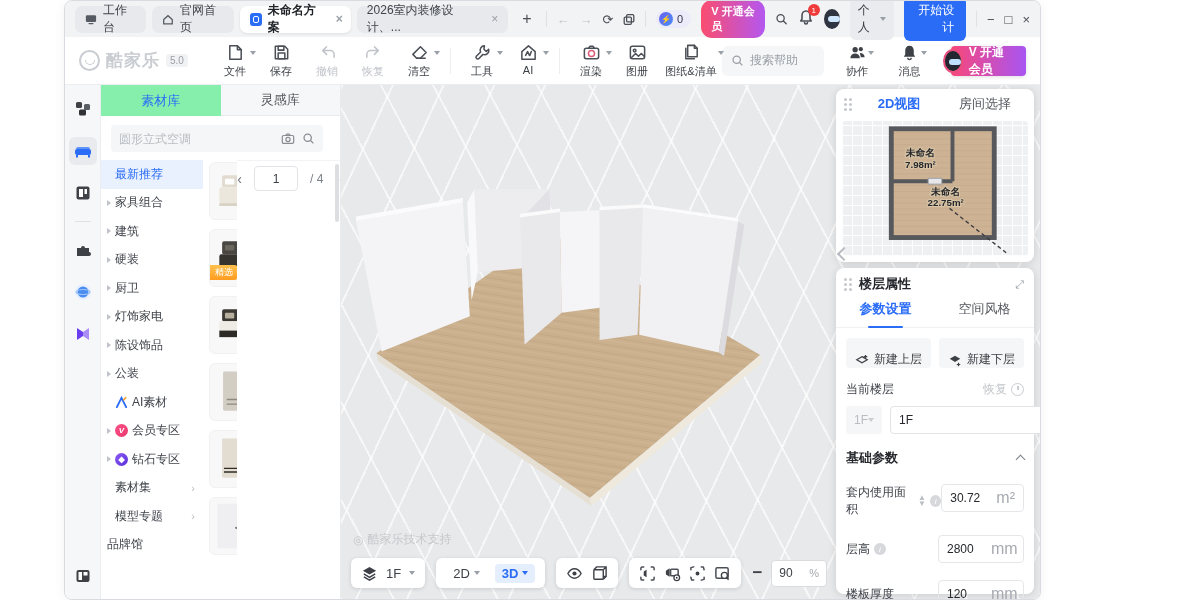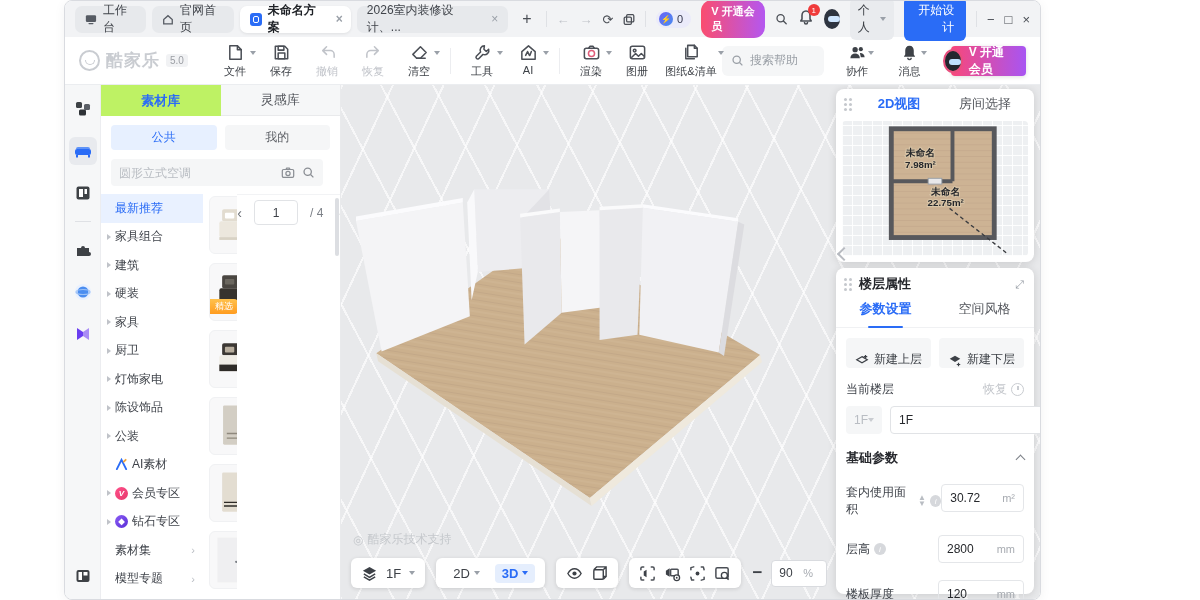--- a/index.html
+++ b/index.html
@@ -58,21 +58,21 @@
   .rail { width:36px; background:#f6f7f8; border-right:1px solid #ecedf0; display:flex; flex-direction:column; align-items:center; padding-top:10px; gap:14px; }
   .rail-item { width:28px; height:28px; border-radius:6px; display:flex; align-items:center; justify-content:center; }
   .rail-item.active { background:#e8eaee; }
   .rail-div { width:16px; height:1px; background:#dfe1e5; }
   .rail-bottom { margin-top:auto; margin-bottom:10px; }
 
   
   .library { width:240px; background:#fff; border-right:1px solid #e9eaec; display:flex; flex-direction:column; }
   .lib-tabs { display:flex; height:31px; flex:none; }
   .lib-tab { flex:1; display:flex; align-items:center; justify-content:center; font-size:13px; color:#53565c; background:#f6f7f8; border-bottom:1px solid #e9eaec; }
-  .lib-tab.active { background:#bef264; color:#2a6cf6; font-weight:bold; border-bottom:none; }
+  .lib-tab.active { background:#86efac; color:#2a6cf6; font-weight:normal; border-bottom:none; }
   .scope { display:flex; gap:8px; margin:9px 10px 0; flex:none; }
   .scope-btn { flex:1; height:25px; border-radius:4px; background:#f5f6f7; color:#5a5d63; font-size:12px; display:flex; align-items:center; justify-content:center; }
   .scope-btn.active { background:#e7f0ff; color:#2a6cf6; }
   .searchrow { display:flex; align-items:center; gap:7px; margin:9px 10px 0; flex:none; }
   .searchbox { flex:1; height:27px; background:#f5f6f7; border-radius:4px; display:flex; align-items:center; padding:0 8px; gap:7px; }
   .searchbox input { flex:1; border:none; background:transparent; outline:none; font-size:12px; color:#3d4147; min-width:0; font-family:inherit; }
   .searchbox input::placeholder { color:#b9bdc3; }
   .lib-body { flex:1; display:flex; margin-top:8px; overflow:hidden; }
   .cats { width:102px; font-size:12px; color:#3f434a; overflow:hidden; }
   .cat { height:28.5px; display:flex; align-items:center; padding-left:6px; gap:4px; white-space:nowrap; }
@@ -102,21 +102,21 @@
   .room-svg { position:absolute; inset:0; }
   .watermark { position:absolute; left:12px; bottom:52px; font-size:12px; color:#c5c8cc; display:flex; gap:4px; align-items:center; }
 
   .bbar { position:absolute; left:10px; right:216px; bottom:12px; display:flex; align-items:center; gap:11px; }
   .pill { background:#fff; border-radius:6px; box-shadow:0 1px 4px rgba(0,0,0,.13); height:30px; display:flex; align-items:center; gap:8px; padding:0 10px; font-size:13px; color:#3d4147; }
   .pill svg { width:17px; height:17px; }
   .mode { display:flex; align-items:center; gap:4px; padding:2px 7px; border-radius:4px; }
   .mode.active { background:#e5eefd; color:#2a6cf6; font-weight:bold; }
   .mode.active .caret { border-top-color:#2a6cf6; }
   .zoomgrp { margin-left:auto; display:flex; align-items:center; gap:9px; }
-  .zoombox { width:56px; height:27px; background:#fff; border:1px solid #d9dbdf; border-radius:4px; display:flex; align-items:center; padding:0 7px; }
+  .zoombox { width:56px; height:27px; background:#fff; border:1px solid #d9dbdf; border-radius:4px; display:flex; align-items:center; padding:0 7px; gap:6px; }
   .zoombox input { width:24px; border:none; outline:none; font-size:12px; color:#3d4147; background:transparent; font-family:inherit; }
   .zoombox .unit { color:#a7abb1; font-size:11px; }
   .zbtn { font-size:17px; color:#3d4147; font-weight:bold; }
 
   
   .fpanel { position:absolute; right:6px; width:198px; background:#fff; border-radius:8px; box-shadow:0 1px 8px rgba(0,0,0,.13); }
   .view-panel { top:4px; height:173px; }
   .vp-head { height:30px; display:flex; align-items:center; padding:0 10px 0 8px; gap:8px; }
   .vp-tab { flex:1; text-align:center; font-size:13px; color:#53565c; }
   .vp-tab.active { color:#2a6cf6; font-weight:bold; }
@@ -151,21 +151,21 @@
   .finput { flex:1; height:28px; border:1px solid #e1e3e6; border-radius:4px; padding:0 8px; font-size:12px; color:#26282c; outline:none; font-family:inherit; }
   .sect { display:flex; align-items:center; margin-top:15px; }
   .sect .st { font-size:13px; font-weight:bold; color:#24262b; }
   .chev-up { margin-left:auto; width:7px; height:7px; border-left:1.5px solid #7c8087; border-top:1.5px solid #7c8087; transform:rotate(45deg); margin-top:3px; }
   .fieldrow { display:flex; margin-top:17px; font-size:12px; color:#3f434a; }
   .fieldrow .lbl { display:flex; align-items:center; gap:4px; }
   .info-ic { width:12px; height:12px; border-radius:50%; background:#d6d8dc; color:#fff; font-size:8px; display:flex; align-items:center; justify-content:center; font-style:italic; }
   .updown { color:#b9bdc3; font-size:8px; line-height:.7; display:flex; flex-direction:column; }
   .valbox { margin-left:auto; width:86px; height:28px; border:1px solid #e4e6e9; border-radius:4px; display:flex; align-items:center; padding:0 8px; gap:4px; }
   .valbox input { width:40px; border:none; outline:none; font-size:12px; color:#26282c; background:transparent; font-family:inherit; }
-  .valbox .unit { margin-left:auto; color:#a7abb1; font-size:11px; }
+  .valbox .unit { margin-left:auto; color:#a7abb1; font-size:16px; }
   .ic-stroke { stroke:#4b4f56; stroke-width:1.6; fill:none; stroke-linecap:round; stroke-linejoin:round; }
   .ic-stroke-dim { stroke:#c0c3c9; stroke-width:1.6; fill:none; stroke-linecap:round; stroke-linejoin:round; }
 </style>
 </head>
 <body>
 
 <div class="window">
 
   <div class="tabbar">
     <div class="tab">
@@ -406,24 +406,20 @@
             <rect x="9.5" y="5" width="4" height="3.5" fill="#fff"></rect>
           </svg>
       </div>
     </div>
 
     <div class="library">
       <div class="lib-tabs">
         <div class="lib-tab active">素材库</div>
         <div class="lib-tab">灵感库</div>
       </div>
-      <div class="scope">
-        <div class="scope-btn active">公共</div>
-        <div class="scope-btn">我的</div>
-      </div>
       <div class="searchrow">
         <div class="searchbox">
           <input placeholder="圆形立式空调" style="">
           <svg width="14" height="14" viewBox="0 0 16 16">
               <rect x="1.5" y="4" width="13" height="9" rx="1.5" stroke="#8a8e94" stroke-width="1.4" fill="none"></rect>
               <circle cx="8" cy="8.5" r="2.4" stroke="#8a8e94" stroke-width="1.4" fill="none"></circle>
               <path d="M5.5 4 L6.5 2.5 h3 L10.5 4" stroke="#8a8e94" stroke-width="1.4" fill="none"></path>
             </svg>
           <svg width="13" height="13" viewBox="0 0 16 16">
               <circle cx="7" cy="7" r="4.5" stroke="#8a8e94" stroke-width="1.6" fill="none"></circle>
@@ -446,24 +442,20 @@
               <span class="tri"></span>
               <span>家具组合</span>
             </div>
           <div class="cat">
               <span class="tri"></span>
               <span>建筑</span>
             </div>
           <div class="cat">
               <span class="tri"></span>
               <span>硬装</span>
-            </div>
-          <div class="cat">
-              <span class="tri"></span>
-              <span>家具</span>
             </div>
           <div class="cat">
               <span class="tri"></span>
               <span>厨卫</span>
             </div>
           <div class="cat">
               <span class="tri"></span>
               <span>灯饰家电</span>
             </div>
           <div class="cat">

